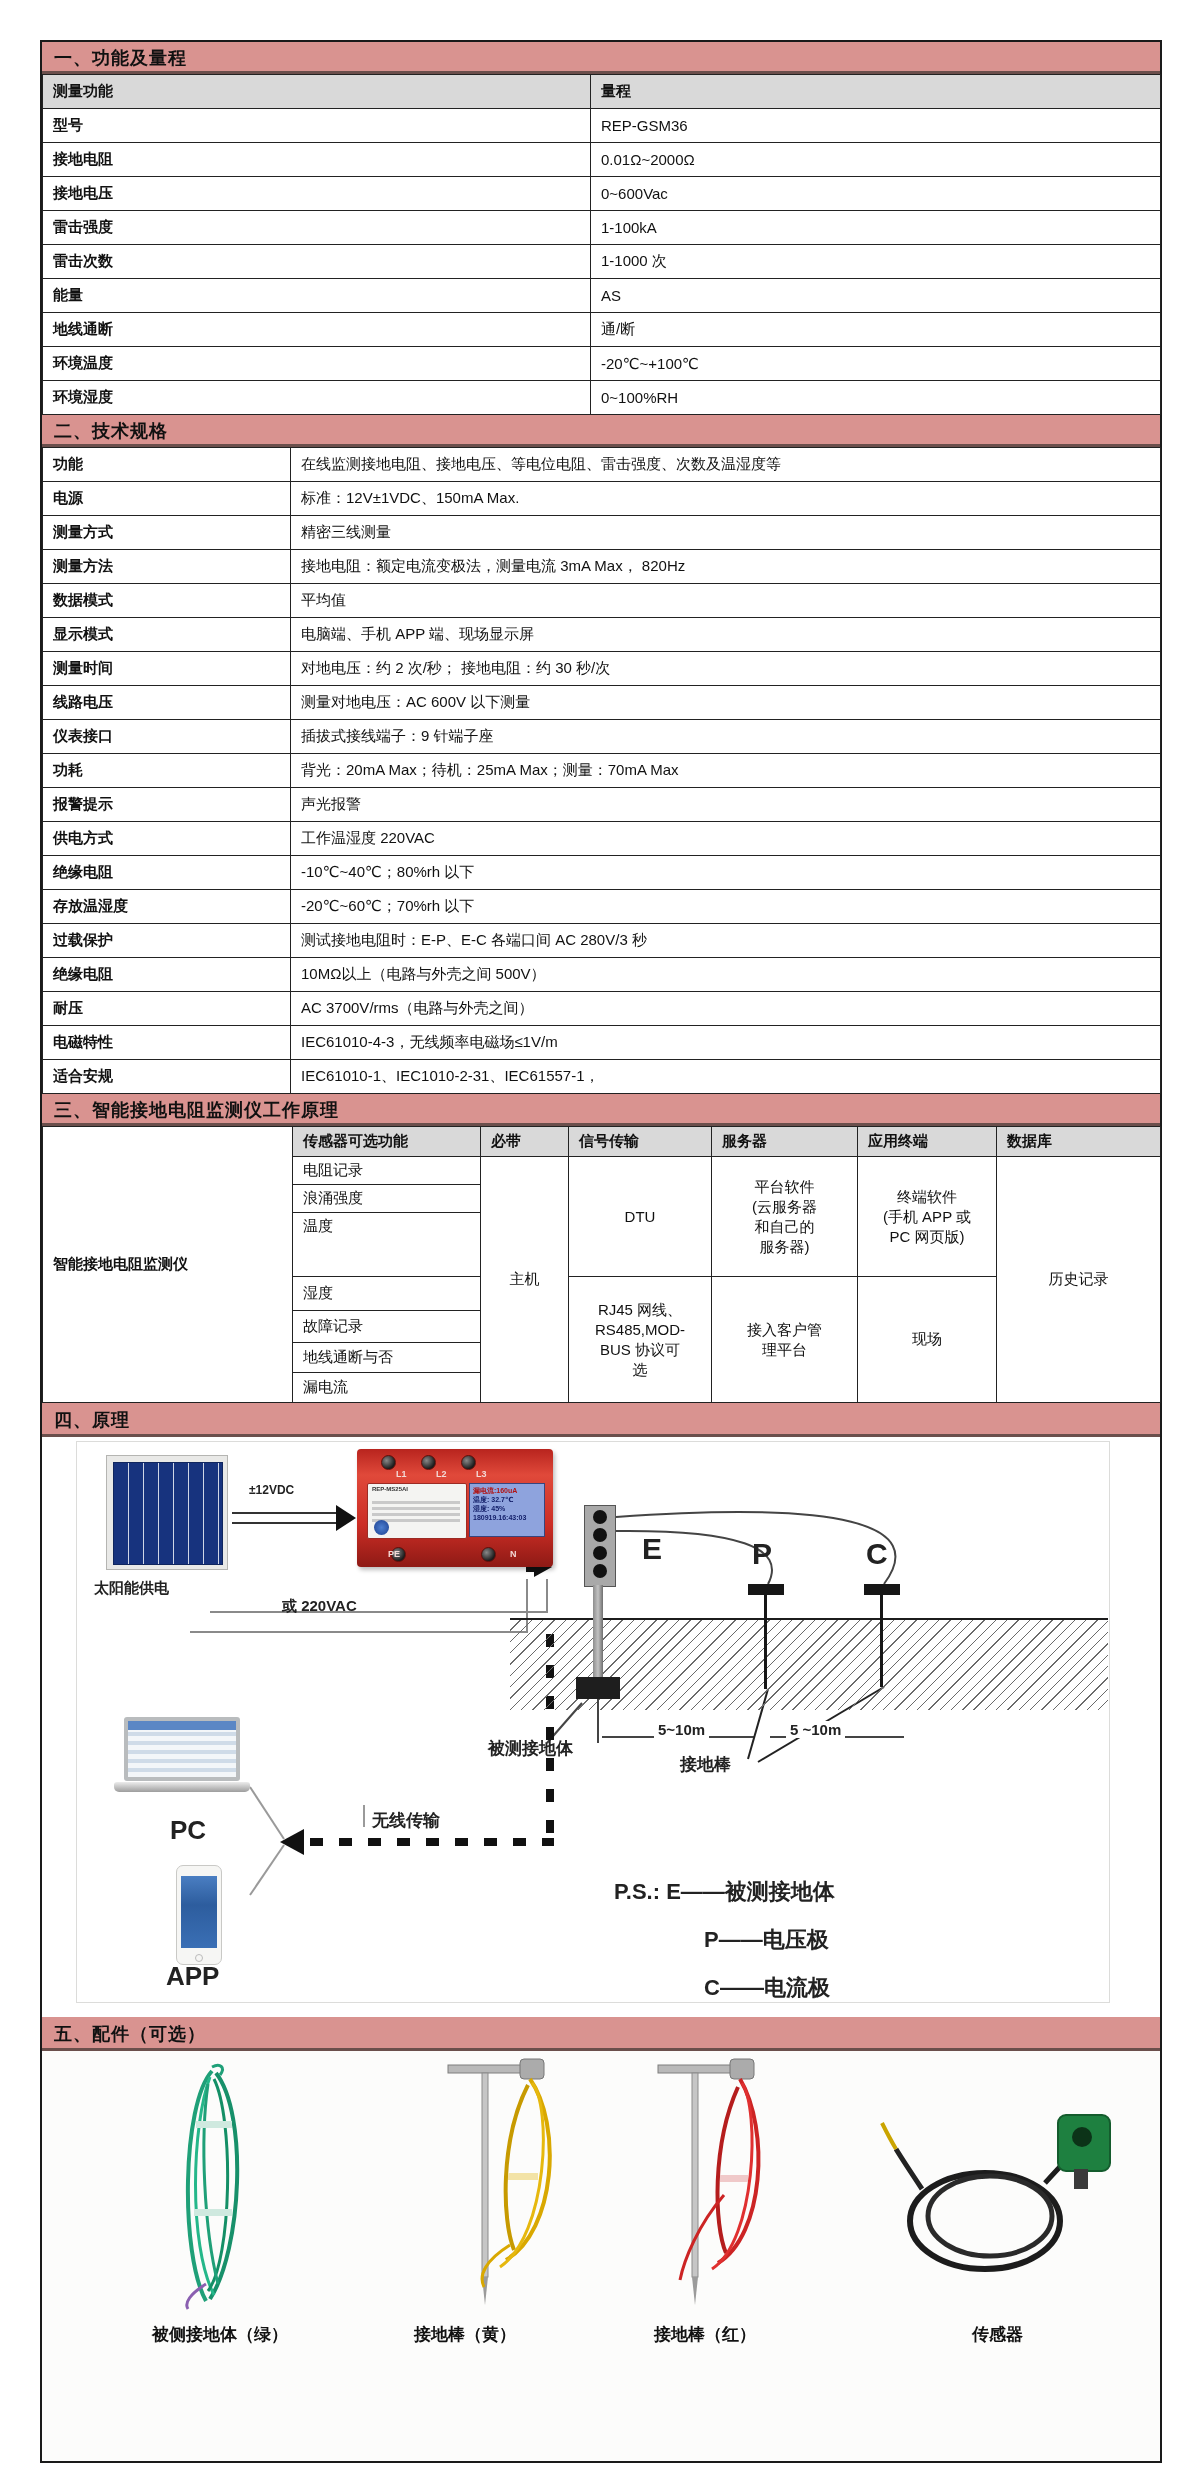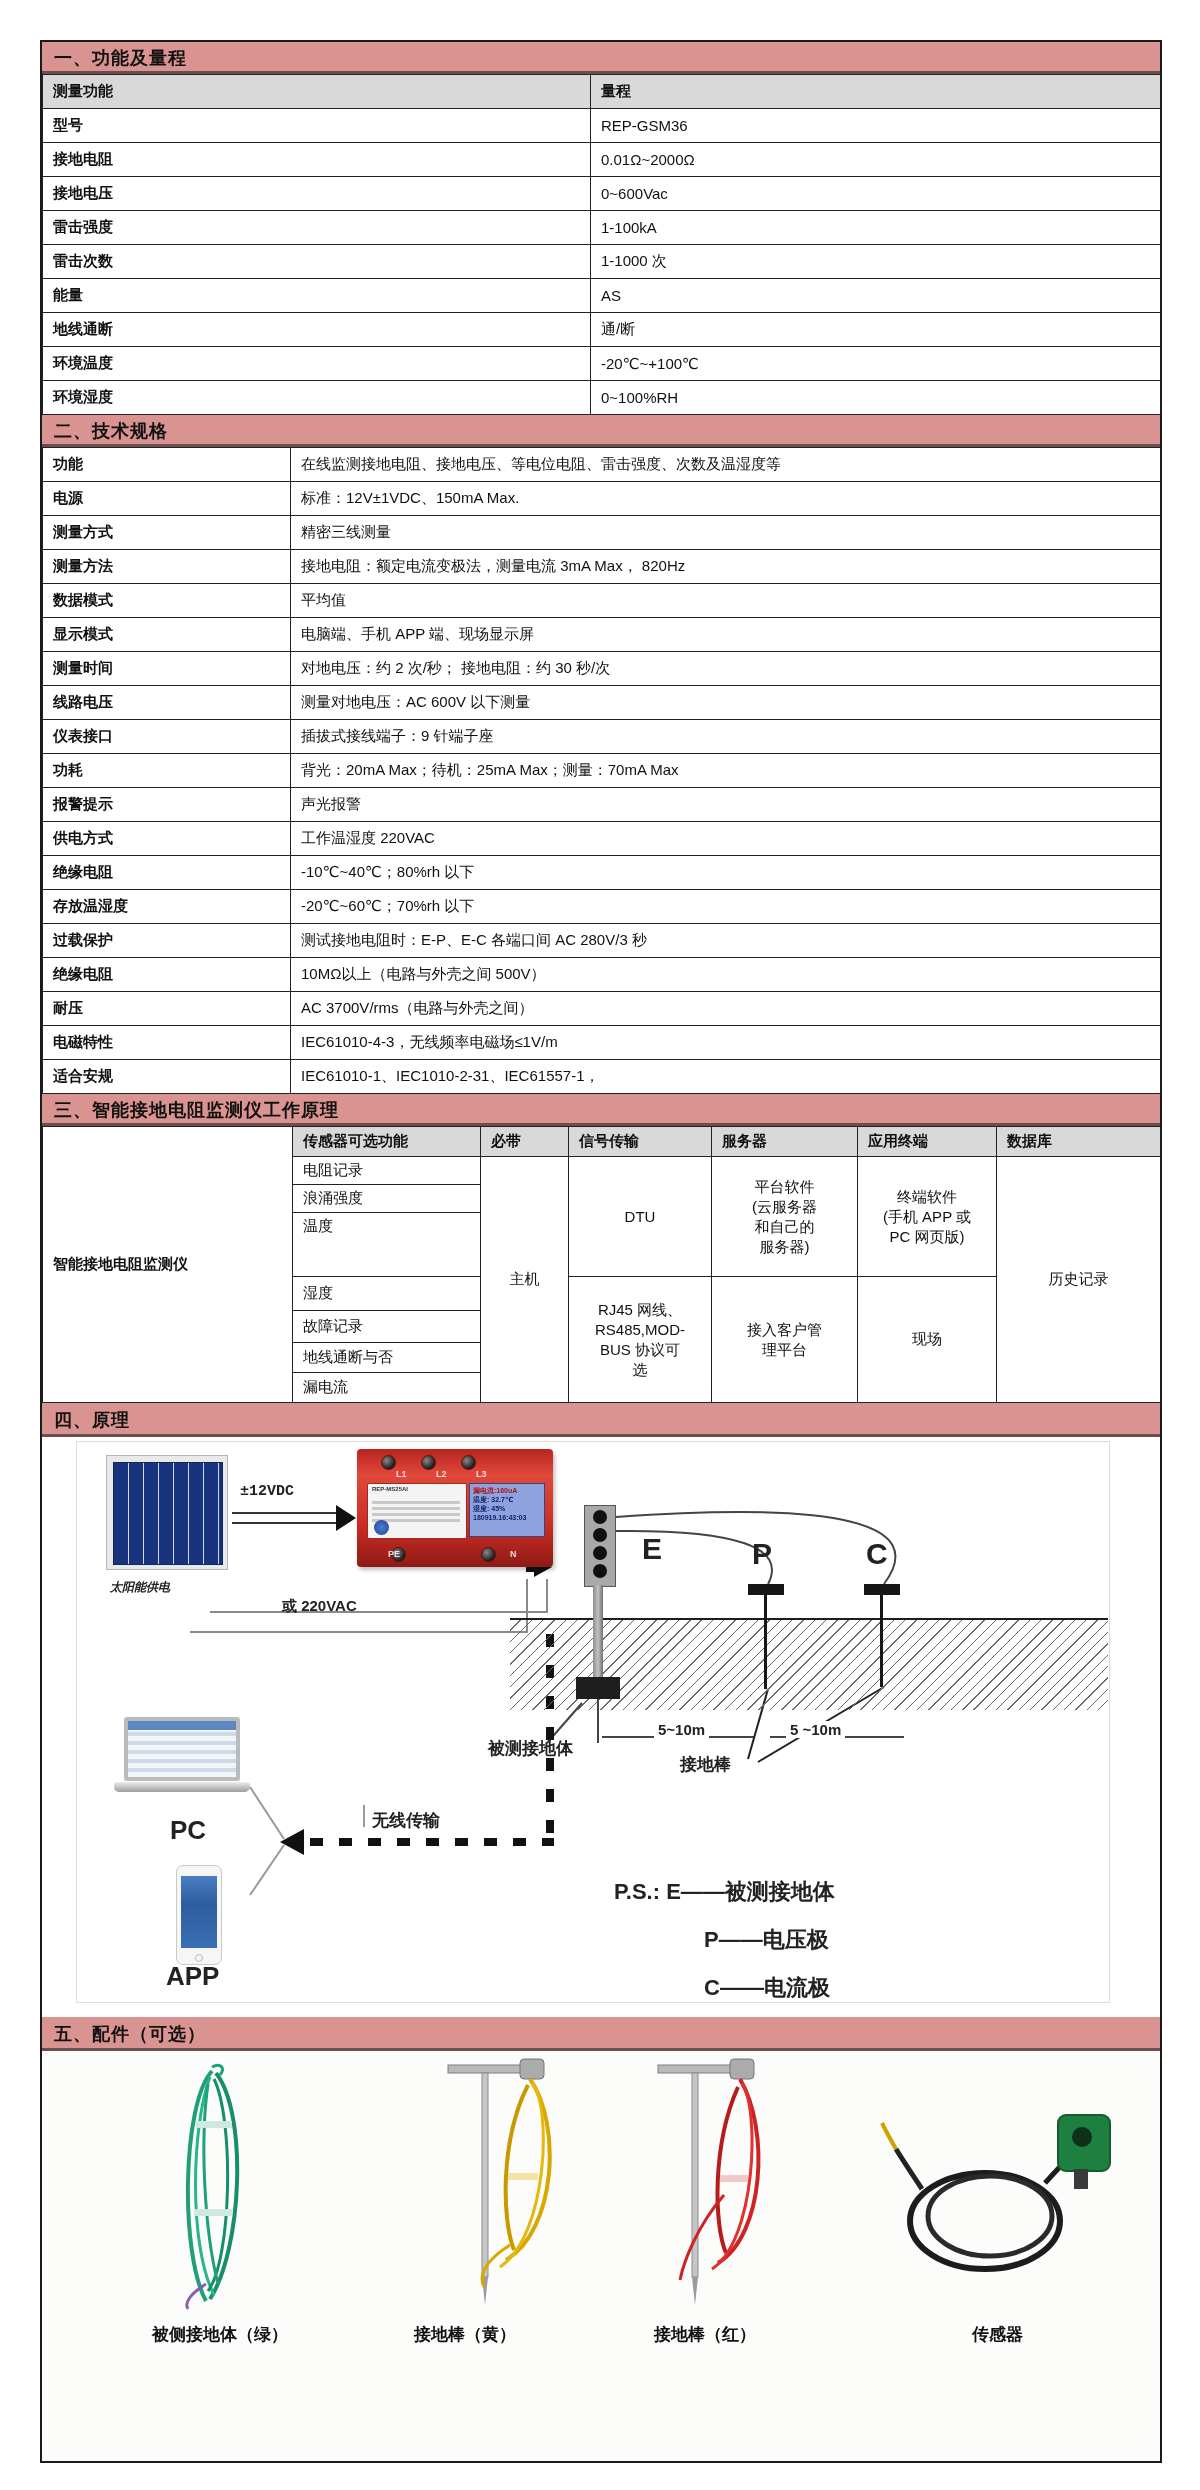--- a/index.html
+++ b/index.html
@@ -314,22 +314,22 @@
       <polygon points="262,392 262,418 238,405" fill="#111"></polygon>
 
       <line x1="268" y1="405" x2="512" y2="405" stroke="#111" stroke-width="8" stroke-dasharray="13 16"></line>
       <line x1="508" y1="396" x2="508" y2="196" stroke="#111" stroke-width="8" stroke-dasharray="13 18"></line>
       <line x1="322" y1="368" x2="322" y2="390" stroke="#9a9a9a" stroke-width="2"></line>
     </svg>
 
     <div class="solar">
         <div class="solar-cells"></div>
       </div>
-    <div class="dlabel" style="left:68px;top:142px;font-size:12px;font-style:italic;">太阳能供电</div>
-    <div class="dlabel" style="left:198px;top:46px;font-size:15px;font-family:Liberation Mono, monospace;">±12VDC</div>
+    <div class="dlabel" style="left:52px;top:142px;font-size:15px;">太阳能供电</div>
+    <div class="dlabel" style="left:207px;top:46px;font-size:12px;">±12VDC</div>
     <div class="dlabel" style="left:240px;top:160px;font-size:15px;">或 220VAC</div>
 
     <div class="device">
       <div class="screw" style="left:24px;top:6px;"></div>
       <div class="screw" style="left:64px;top:6px;"></div>
       <div class="screw" style="left:104px;top:6px;"></div>
       <span class="term" style="left:26px;top:20px;">L1</span>
       <span class="term" style="left:66px;top:20px;">L2</span>
       <span class="term" style="left:106px;top:20px;">L3</span>
       <div class="dev-panel">

